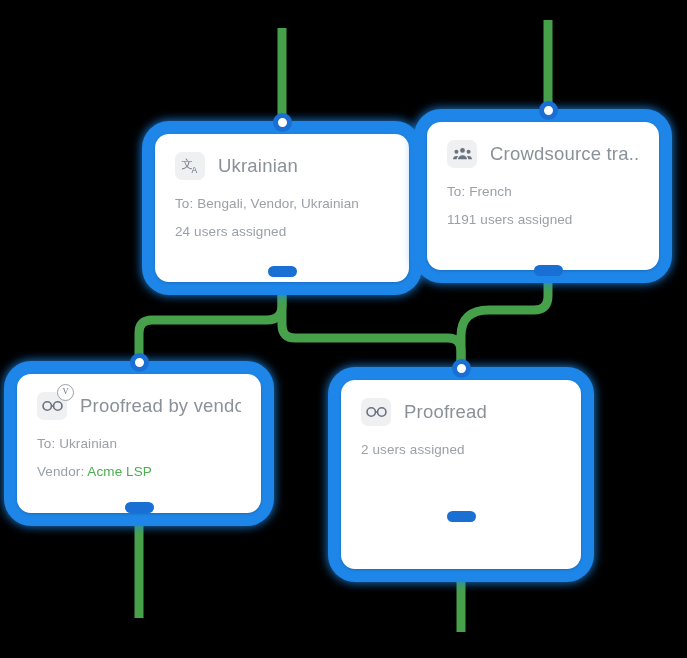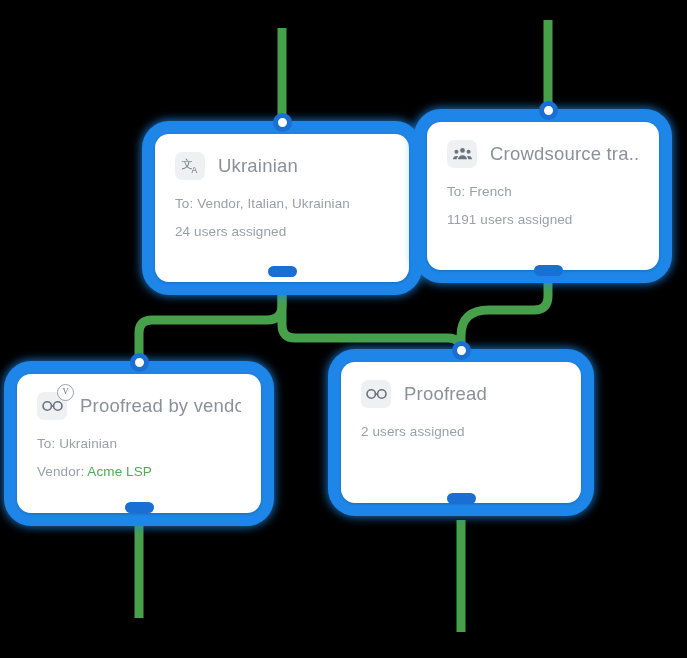--- a/index.html
+++ b/index.html
@@ -81,21 +81,21 @@
     <div class="card">
       <div class="card-head">
         <span class="icon-box">
           <svg width="19" height="18" viewBox="0 0 20 19">
             <text x="0.5" y="12" font-family="'DejaVu Sans',sans-serif" font-size="12" fill="#6b7280">文</text>
             <text x="11" y="16.5" font-family="'Liberation Sans',sans-serif" font-size="9" fill="#6b7280">A</text>
           </svg>
         </span>
         <span class="node-title">Ukrainian</span>
       </div>
-      <div class="meta">To: Vendor, Italian, Ukrainian</div>
+      <div class="meta">To: Bengali, Vendor, Ukrainian</div>
       <div class="meta">24 users assigned</div>
     </div>
     <div class="port-in" style="left:129.5px;top:-9.5px;"></div>
     <div class="port-out" style="left:124.5px;top:144px;"></div>
   </div>
 
   <div class="node" style="left:415px;top:110px;width:256px;height:172px;">
     <div class="glow"></div>
     <div class="card">
       <div class="card-head">
@@ -135,21 +135,21 @@
       <div class="meta">To: Ukrainian</div>
       <div class="meta">
         <span>Vendor:</span>
         <span class="vendor-name">Acme LSP</span>
       </div>
     </div>
     <div class="port-in" style="left:124.5px;top:-9.5px;"></div>
     <div class="port-out" style="left:119.5px;top:140px;"></div>
   </div>
 
-  <div class="node" style="left:329px;top:350px;width:264px;height:165px;">
+  <div class="node" style="left:329px;top:368px;width:264px;height:213px;">
     <div class="glow"></div>
     <div class="card">
       <div class="card-head">
         <span class="icon-box">
           <svg width="21" height="12" viewBox="0 0 22 12">
             <circle cx="5.5" cy="6" r="4.4" fill="none" stroke="#6b7280" stroke-width="1.7"></circle>
             <circle cx="16.5" cy="6" r="4.4" fill="none" stroke="#6b7280" stroke-width="1.7"></circle>
             <path d="M9.9 6 h2.2" stroke="#6b7280" stroke-width="1.7"></path>
           </svg>
         </span>

